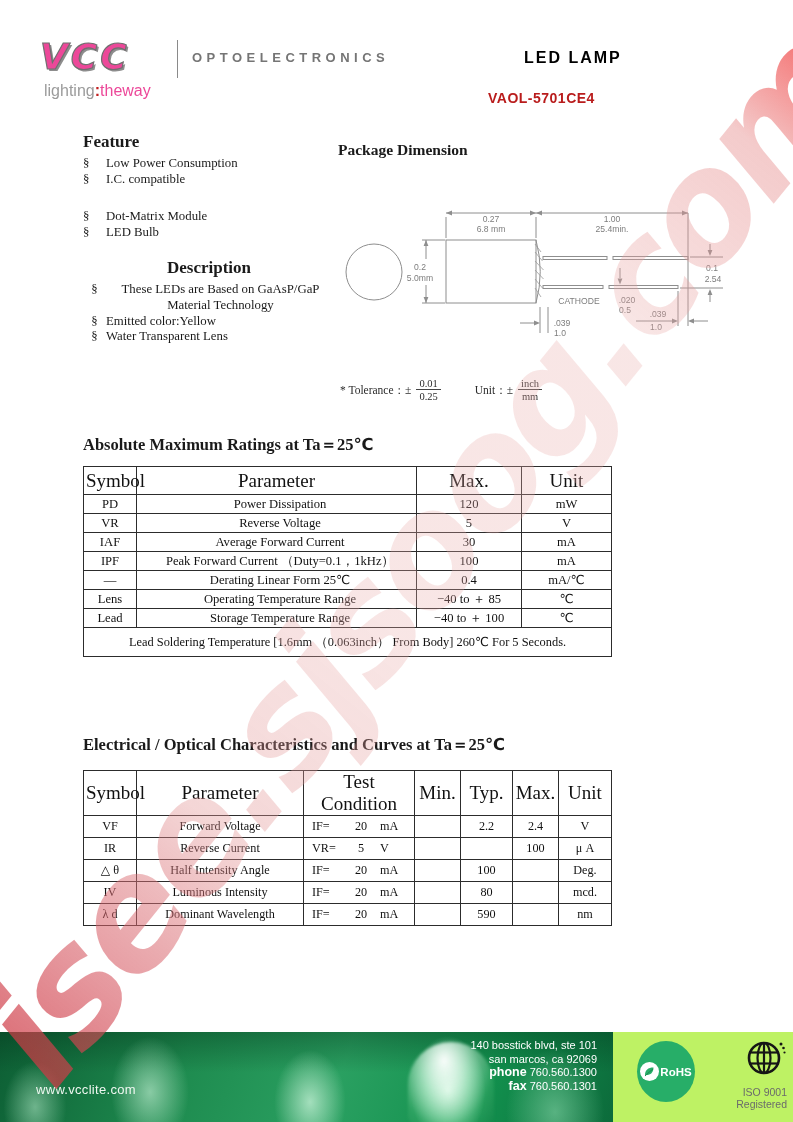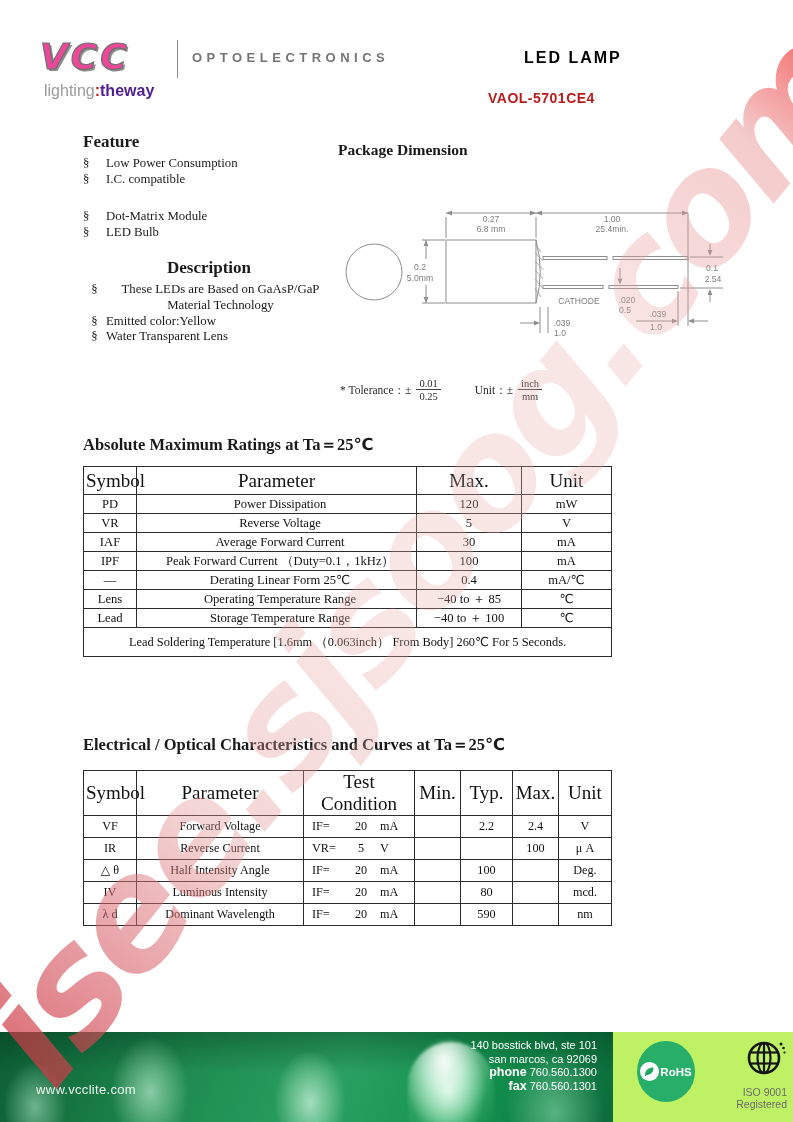--- a/index.html
+++ b/index.html
@@ -17,21 +17,21 @@
     -webkit-text-stroke:1.2px #6f6f6f; text-shadow:2px 2px 0 #8d8d8d;
   }
   .logo-divider { position:absolute; left:137px; top:4px; width:1px; height:38px; background:#8a8a8a; }
   .logo-opto {
     position:absolute; left:152px; top:14px; font-family:"Liberation Sans",sans-serif;
     font-size:13px; font-weight:600; letter-spacing:4.5px; color:#757575; white-space:nowrap;
   }
   .logo-tagline { position:absolute; left:4px; top:46px; font-family:"Liberation Sans",sans-serif; font-size:16px; white-space:nowrap; }
   .logo-tagline .lt1 { color:#9b9b9b; }
   .logo-tagline .ltc { color:#c21f1f; font-weight:700; }
-  .logo-tagline .lt2 { color:#4c1d95; font-weight:700; }
+  .logo-tagline .lt2 { color:#ec4899; font-weight:400; }
   .doc-type {
     position:absolute; left:524px; top:49px; font-family:"Liberation Sans",sans-serif;
     font-size:16px; font-weight:700; letter-spacing:2px; color:#000;
   }
   .part-number {
     position:absolute; left:488px; top:90px; font-family:"Liberation Sans",sans-serif;
     font-size:14px; font-weight:700; letter-spacing:0.5px; color:#b91c1c;
   }
   
   .sec-title-lg { font-size:17px; font-weight:700; }

